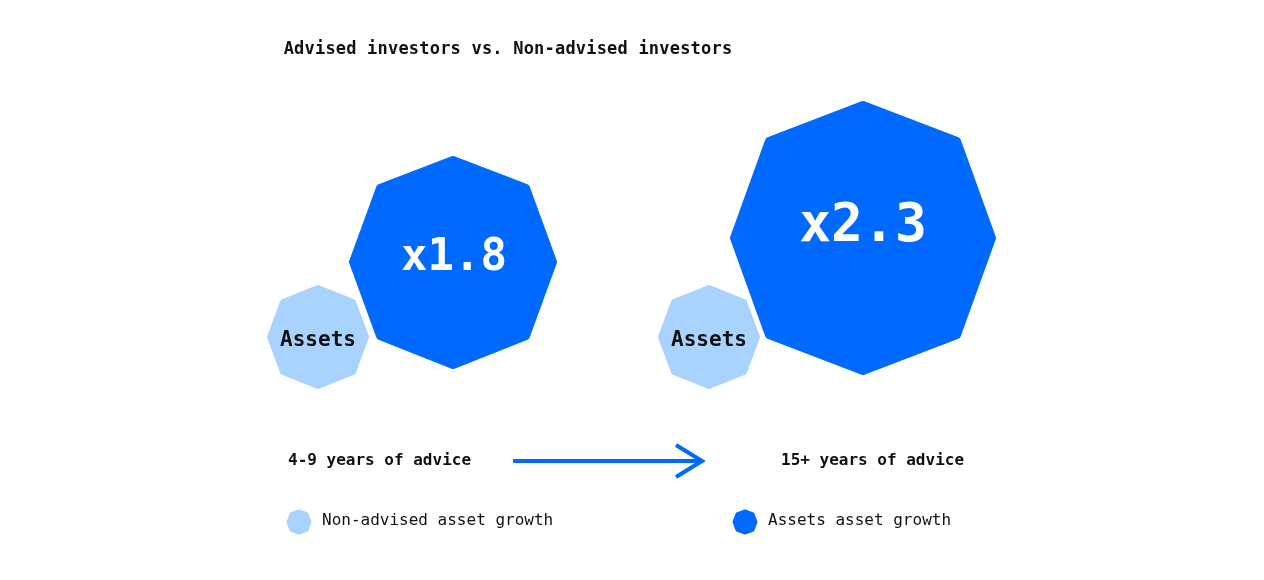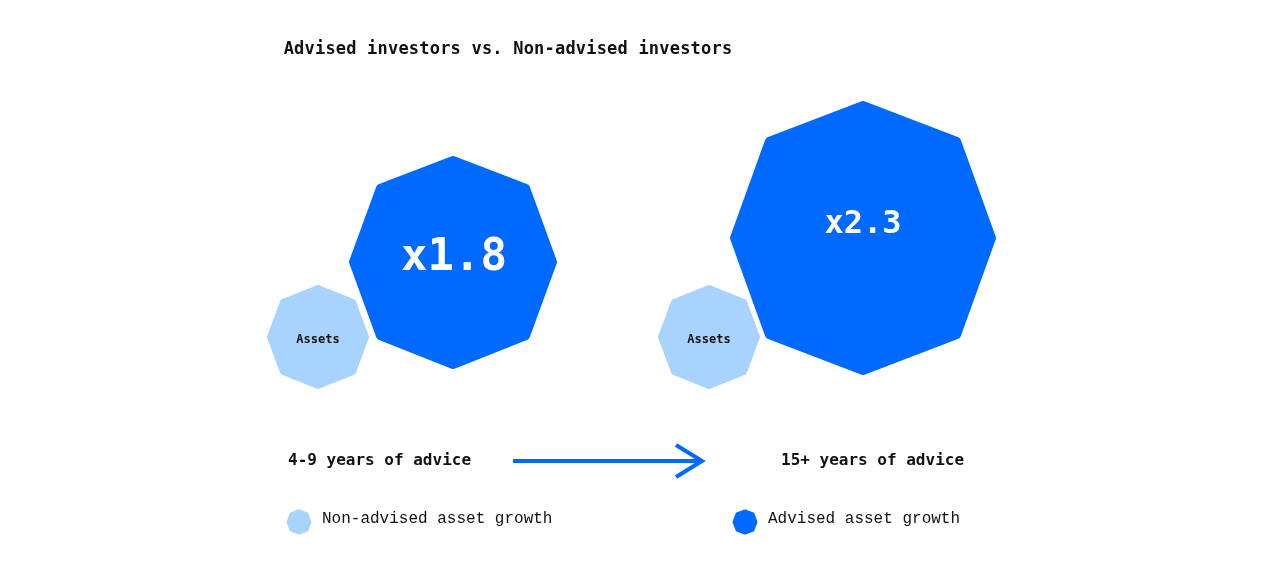--- a/index.html
+++ b/index.html
@@ -2,24 +2,24 @@
 <html><head>
 <meta charset="utf-8">
 <style>
   html, body { margin:0; padding:0; background:#ffffff; }
   body { width:1264px; height:580px; position:relative; overflow:hidden;
          font-family:"DejaVu Sans Mono","Liberation Mono",monospace; color:#111111; }
   .abs { position:absolute; }
   #title { left:0; width:1016px; top:38px; text-align:center; font-size:17px; font-weight:bold; letter-spacing:0.2px; }
   svg.shapes { position:absolute; left:0; top:0; }
   .big-label { position:absolute; color:#ffffff; font-weight:bold; text-align:center; transform:translate(-50%,-50%); white-space:nowrap; }
-  .small-label { position:absolute; color:#111111; font-weight:bold; font-size:12px; text-align:center; transform:translate(-50%,-50%); white-space:nowrap; }
+  .small-label { position:absolute; color:#111111; font-weight:bold; font-size:21px; text-align:center; transform:translate(-50%,-50%); white-space:nowrap; }
   .period { position:absolute; font-size:16px; font-weight:bold; top:450px; white-space:nowrap; }
   .legend-item { position:absolute; top:510px; display:flex; align-items:center; gap:10px; }
-  .legend-text { font-size:16px; white-space:nowrap;font-family:Liberation Mono, monospace; }
+  .legend-text { font-size:16px; white-space:nowrap; }
 </style>
 </head>
 <body>
 
 <div id="title" class="abs">Advised investors vs. Non-advised investors</div>
 
 <svg class="shapes" width="1264" height="580" viewBox="0 0 1264 580">
 
   <polygon fill="#A9D3FF" stroke="#A9D3FF" stroke-width="6" stroke-linejoin="round" points="318,288 353,302 366,337 353,372 318,386 283,372 270,337 283,302"></polygon>
   <polygon fill="#0069FF" stroke="#0069FF" stroke-width="8" stroke-linejoin="round" points="453,160 526,188 553,262 526,336 453,365 380,336 353,262 380,188"></polygon>
@@ -33,23 +33,23 @@
   </g>
 
   <polygon fill="#A9D3FF" stroke="#A9D3FF" stroke-width="3" stroke-linejoin="round" points="299,511 307,514 310,522 307,530 299,533 291,530 288,522 291,514"></polygon>
   <polygon fill="#0069FF" stroke="#0069FF" stroke-width="3" stroke-linejoin="round" points="745,511 753,514 756,522 753,530 745,533 737,530 734,522 737,514"></polygon>
 </svg>
 
 <div class="small-label" style="left:318px; top:339px;">Assets</div>
 <div class="big-label" style="left:454px; top:254px; font-size:44px;">x1.8</div>
 
 <div class="small-label" style="left:709px; top:339px;">Assets</div>
-<div class="big-label" style="left:863px; top:222px; font-size:32px;">x2.3</div>
+<div class="big-label" style="left:863px; top:222px; font-size:53px;">x2.3</div>
 
 <div class="period" style="left:288px;">4-9 years of advice</div>
 <div class="period" style="left:733px;margin-left:48px;">15+ years of advice</div>
 
 <div class="legend-item" style="left:322px;">
   <span class="legend-text">Non-advised asset growth</span>
 </div>
 <div class="legend-item" style="left:768px;">
-  <span class="legend-text">Advised asset growth</span>
+  <span class="legend-text">Assets asset growth</span>
 </div>
 
 </body></html>

